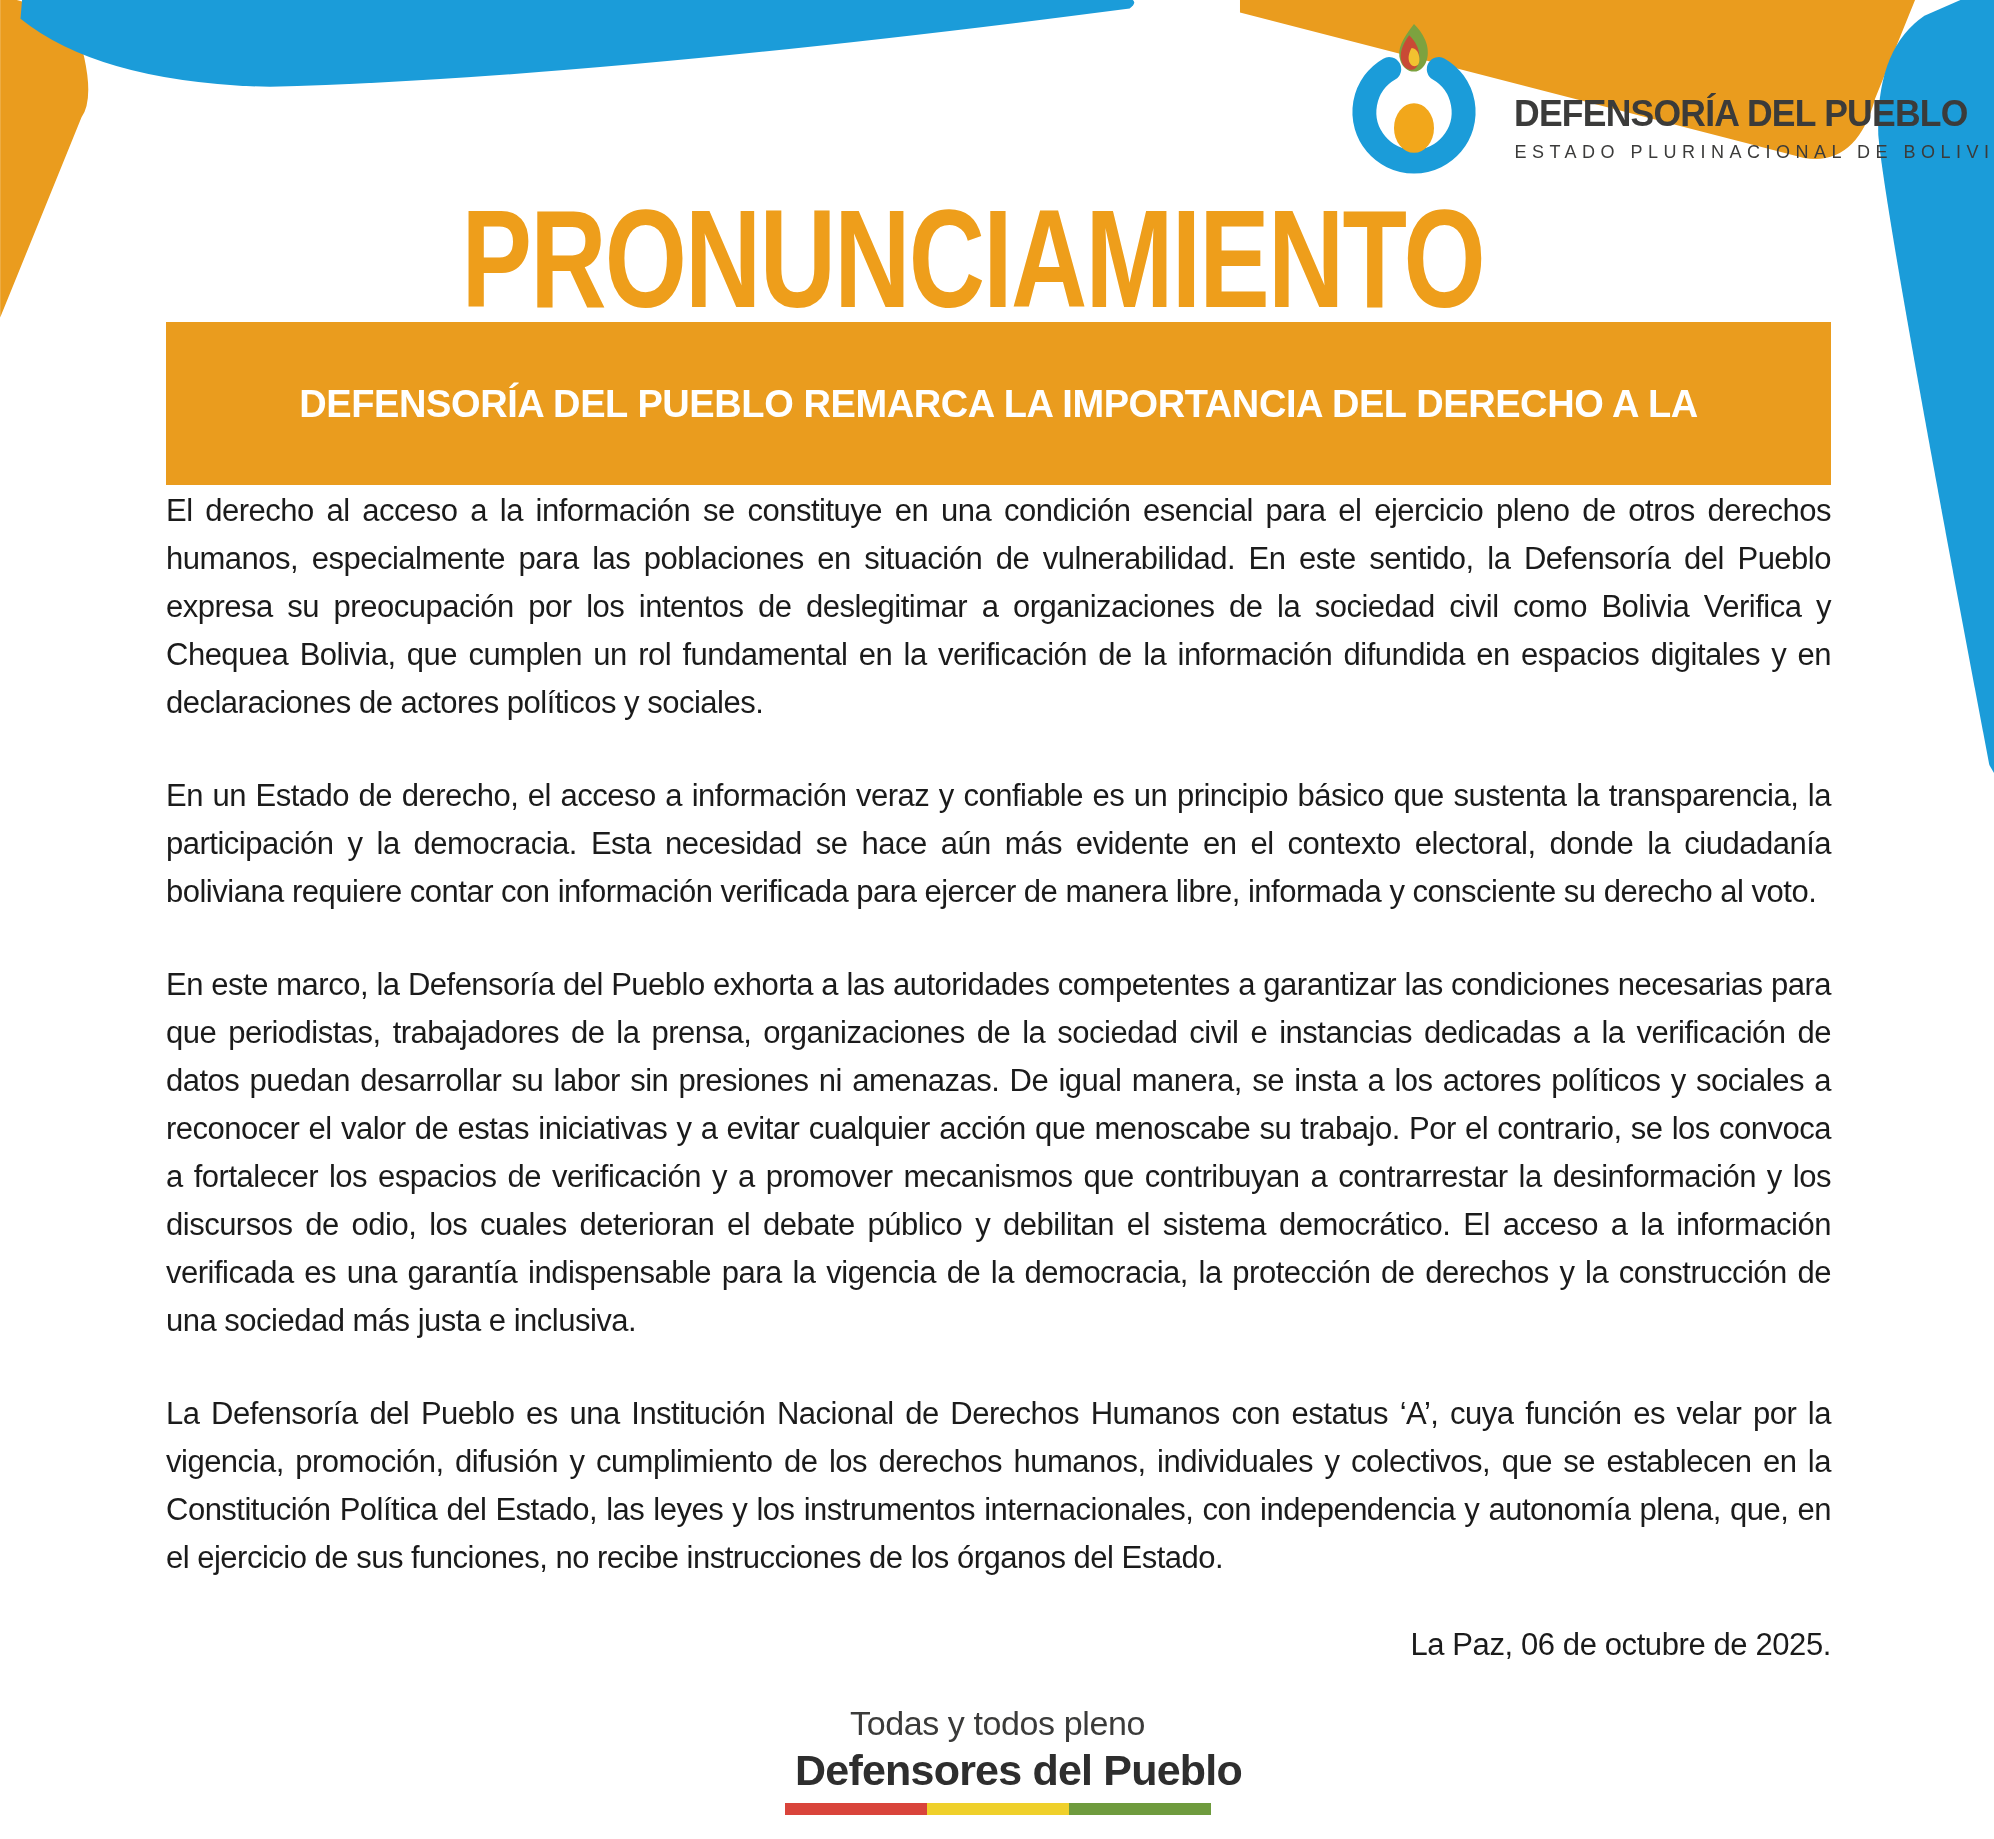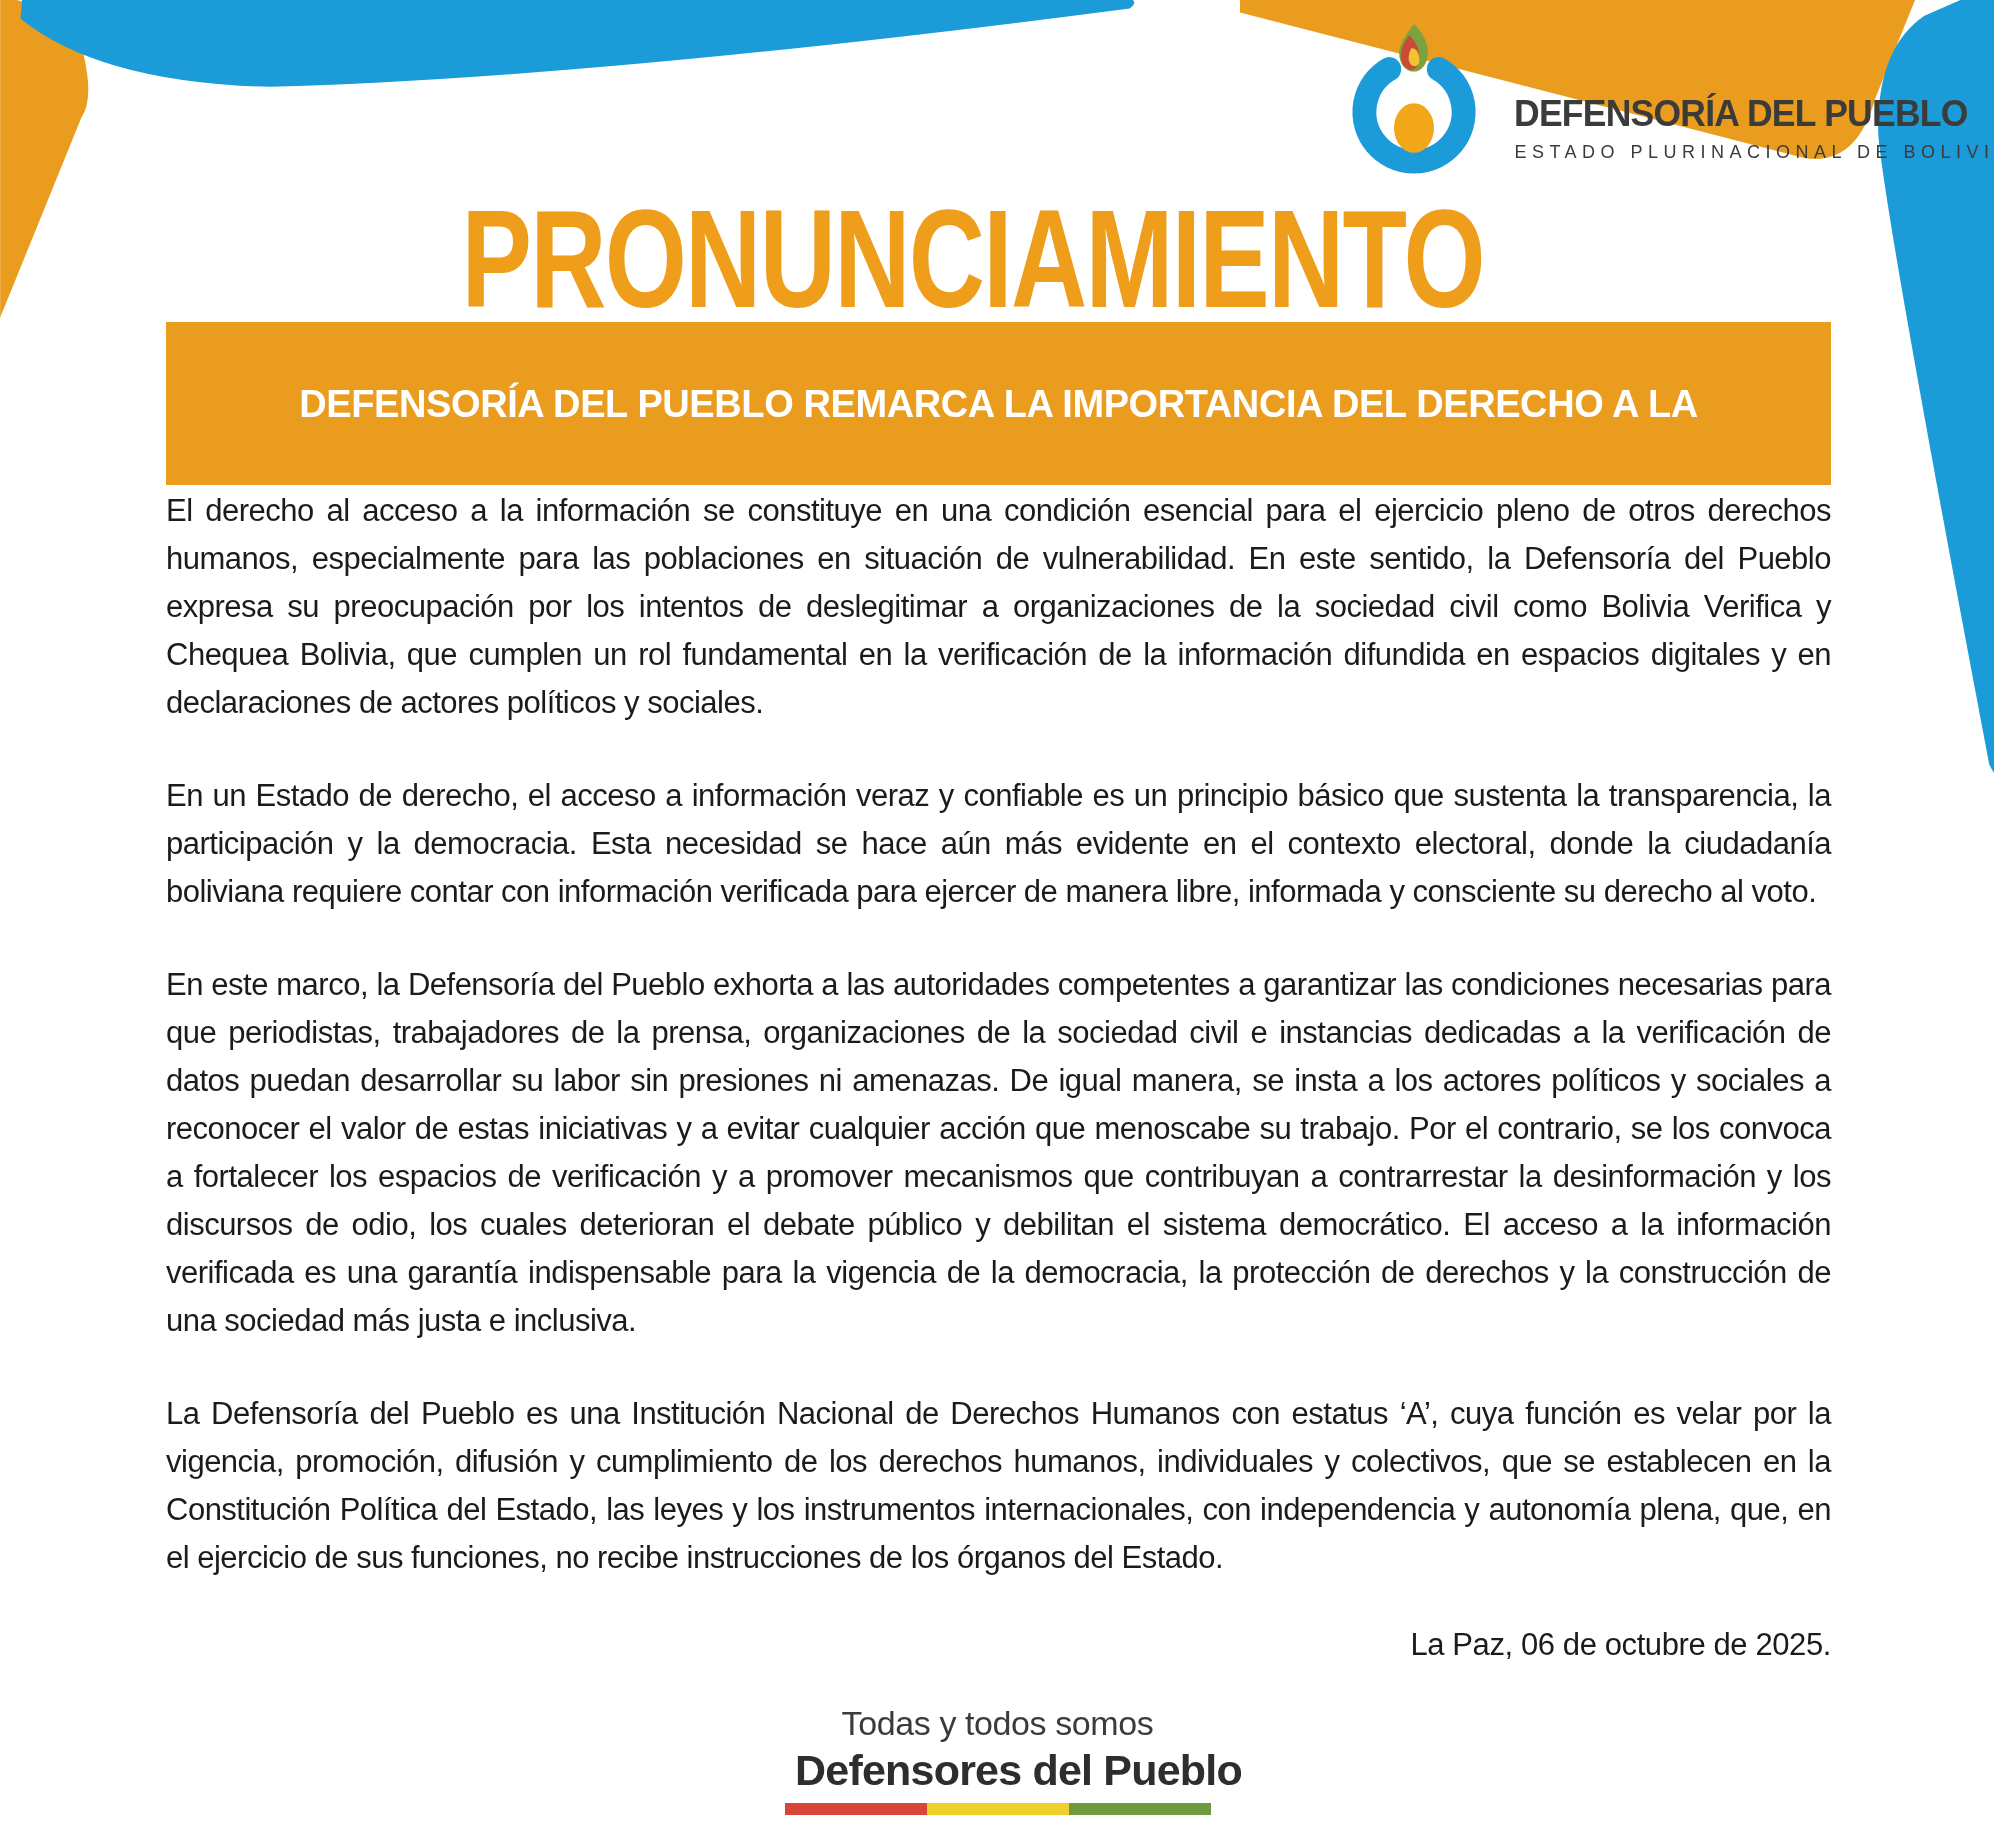--- a/index.html
+++ b/index.html
@@ -112,21 +112,21 @@
 
   <div class="content">
     <p><span>El derecho al acceso a la información se constituye en una condición esencial para el ejercicio pleno de otros derechos humanos, especialmente para las poblaciones en situación de vulnerabilidad. </span><span class="bold">En este sentido, la Defensoría del Pueblo expresa su preocupación por los intentos de deslegitimar a organizaciones de la sociedad civil como Bolivia Verifica y Chequea Bolivia, que cumplen un rol fundamental en la verificación de la información difundida en espacios digitales y en declaraciones de actores políticos y sociales.</span></p>
     <p class="bold">En un Estado de derecho, el acceso a información veraz y confiable es un principio básico que sustenta la transparencia, la participación y la democracia. Esta necesidad se hace aún más evidente en el contexto electoral, donde la ciudadanía boliviana requiere contar con información verificada para ejercer de manera libre, informada y consciente su derecho al voto.</p>
     <p class="bold">En este marco, la Defensoría del Pueblo exhorta a las autoridades competentes a garantizar las condiciones necesarias para que periodistas, trabajadores de la prensa, organizaciones de la sociedad civil e instancias dedicadas a la verificación de datos puedan desarrollar su labor sin presiones ni amenazas. De igual manera, se insta a los actores políticos y sociales a reconocer el valor de estas iniciativas y a evitar cualquier acción que menoscabe su trabajo. Por el contrario, se los convoca a fortalecer los espacios de verificación y a promover mecanismos que contribuyan a contrarrestar la desinformación y los discursos de odio, los cuales deterioran el debate público y debilitan el sistema democrático. El acceso a la información verificada es una garantía indispensable para la vigencia de la democracia, la protección de derechos y la construcción de una sociedad más justa e inclusiva.</p>
     <p>La Defensoría del Pueblo es una Institución Nacional de Derechos Humanos con estatus ‘A’, cuya función es velar por la vigencia, promoción, difusión y cumplimiento de los derechos humanos, individuales y colectivos, que se establecen en la Constitución Política del Estado, las leyes y los instrumentos internacionales, con independencia y autonomía plena, que, en el ejercicio de sus funciones, no recibe instrucciones de los órganos del Estado.</p>
     <div class="dateline">La Paz, 06 de octubre de 2025.</div>
   </div>
 
   <div class="footer">
-    <div class="footer-line1">Todas y todos somos</div>
+    <div class="footer-line1">Todas y todos pleno</div>
     <div class="footer-line2">Defensores del Pueblo</div>
     <div class="flag-bar">
       <div style="background: rgb(217, 68, 59);"></div>
       <div style="background: rgb(239, 208, 43);"></div>
       <div style="background: rgb(111, 155, 62);"></div>
     </div>
   </div>
 
 </div>
 

